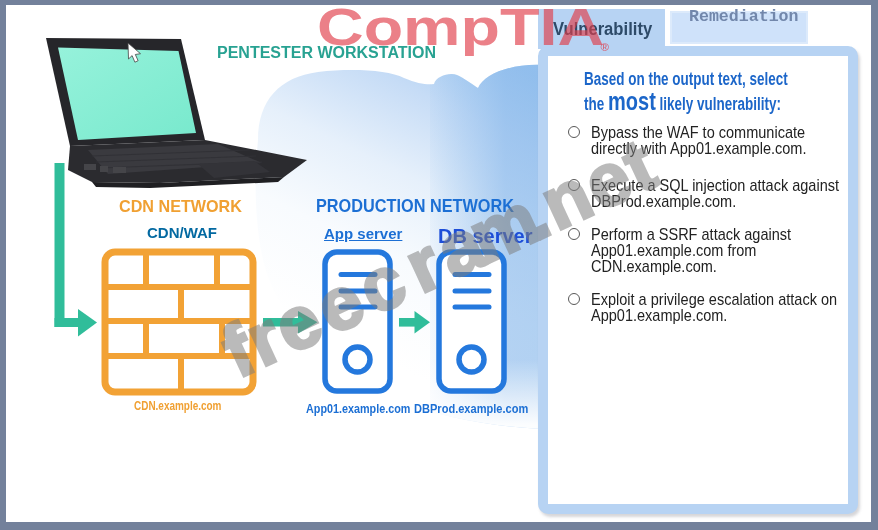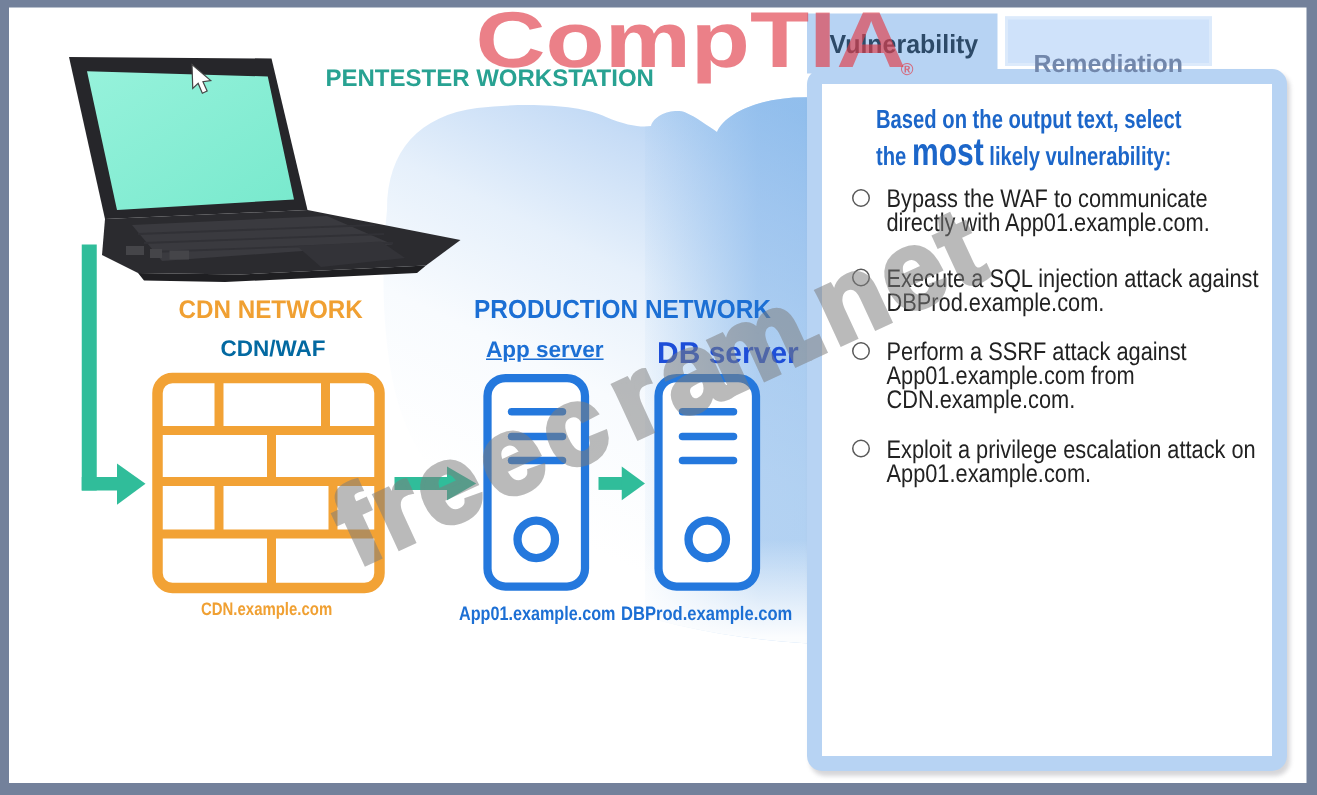--- a/index.html
+++ b/index.html
@@ -12,22 +12,22 @@
          border-right:7px solid #73819b;border-bottom:8px solid #73819b;z-index:60;pointer-events:none;}
   
   #panel{position:absolute;left:538px;top:46px;width:320px;height:468px;box-sizing:border-box;
          background:#ffffff;border:10px solid #b7d3f3;border-radius:10px;z-index:20;
          box-shadow:2px 3px 3px rgba(130,130,140,.33);}
   #tab1{position:absolute;left:538px;top:9px;width:127px;height:40px;background:#b7d3f3;z-index:21;}
   #tab2{position:absolute;left:670px;top:11px;width:138px;height:33px;background:#cfe2fa;z-index:21;
         box-sizing:border-box;border:2px solid #dceafb;}
   #tab1t{position:absolute;left:553px;top:19px;z-index:22;font-size:17.5px;font-weight:bold;color:#2d4a68;
          transform:scaleX(0.95);transform-origin:left top;white-space:nowrap;}
-  #tab2t{position:absolute;left:689px;top:33px;z-index:22;font-size:16.6px;font-weight:bold;color:#7287ab;
-         white-space:nowrap;}
+  #tab2t{position:absolute;left:689px;top:7px;z-index:22;font-size:16.6px;font-weight:bold;color:#7287ab;
+         white-space:nowrap;font-family:Liberation Mono, monospace;}
   #question{position:absolute;left:584px;top:68px;width:340px;z-index:22;
             color:#1c66c9;font-size:17.5px;font-weight:bold;line-height:22.4px;
             transform:scaleX(0.77);transform-origin:left top;}
   #question .big{font-size:26px;}
   .opt{position:absolute;left:566px;z-index:22;color:#222222;font-size:17px;line-height:15.8px;}
   .radio{position:absolute;left:2px;top:0.5px;width:10px;height:10px;border:1.5px solid #595959;
          border-radius:50%;background:#fff;box-sizing:content-box;}
   .opt .txt{position:absolute;left:25px;top:0;width:300px;transform:scaleX(0.854);transform-origin:left top;}
   
   .lbl{position:absolute;font-weight:bold;z-index:10;white-space:nowrap;transform-origin:left top;}

